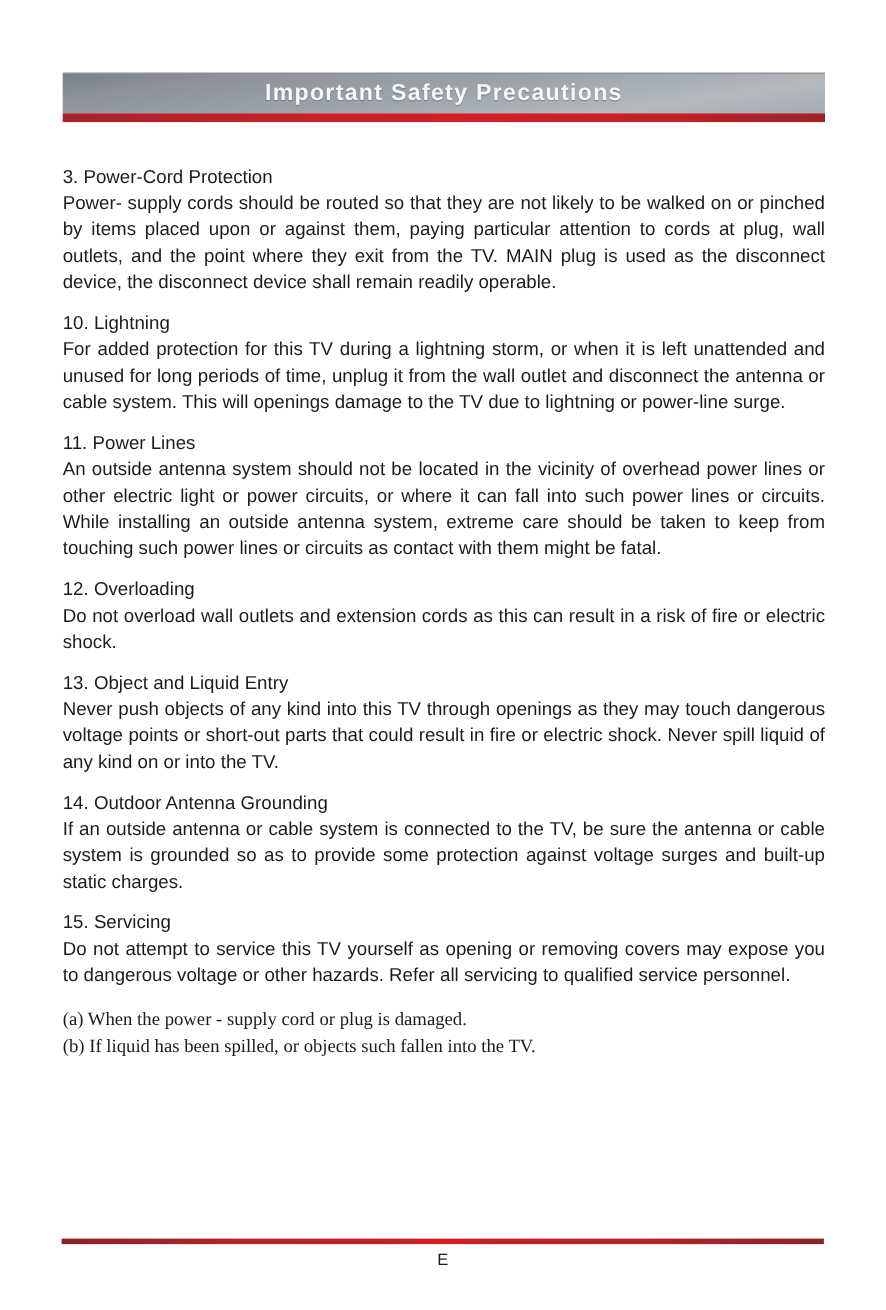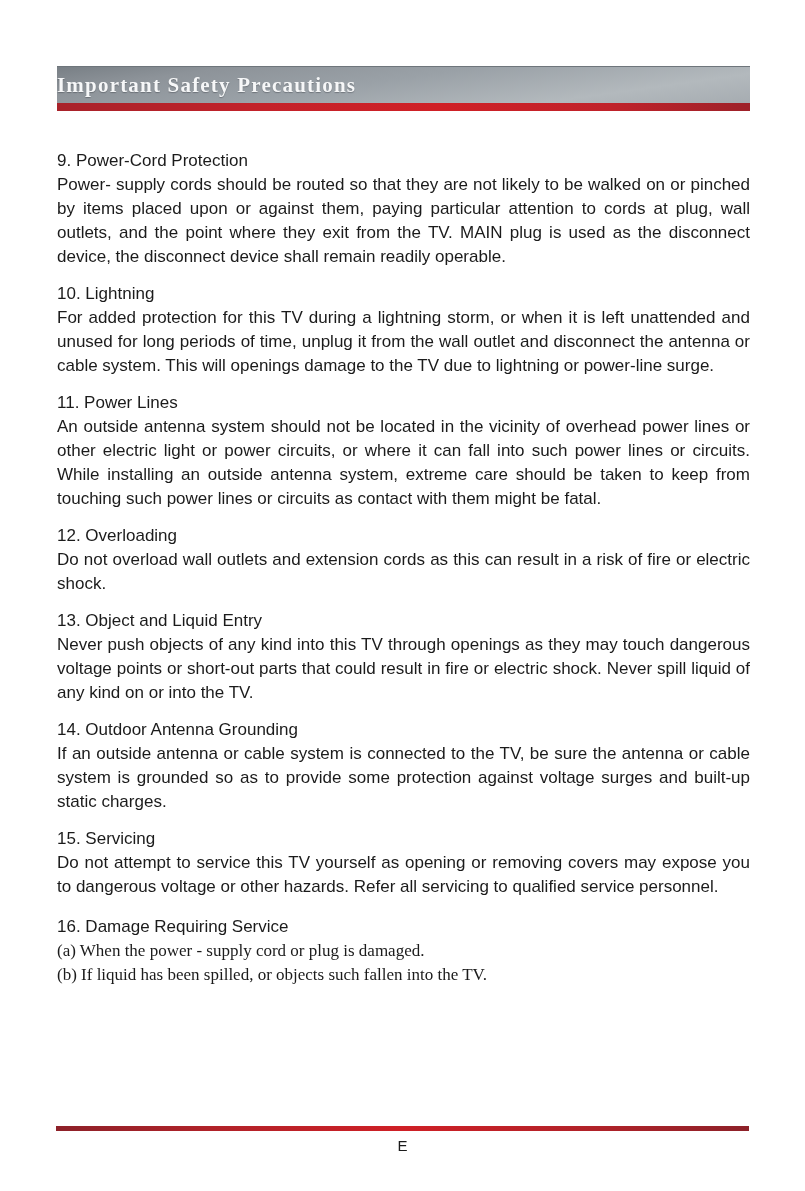--- a/index.html
+++ b/index.html
@@ -27,21 +27,21 @@
     height: 36px;
     background: linear-gradient(172deg,
       #787f85 0%,
       #8d9399 18%,
       #9aa1a7 45%,
       #b3b9bd 78%,
       #a6acb1 100%);
     border-top: 1px solid #6e757b;
     display: flex;
     align-items: center;
-    font-family: Liberation Serif, serif;
+    justify-content: center;
   }
   .banner h1 {
     margin: 0;
     font-size: 21px;
     font-weight: bold;
     color: #f6f7f8;
     letter-spacing: 1.2px;
     text-shadow: 0 1px 1px rgba(60,65,70,0.45);
   }
   .banner-redline {
@@ -117,21 +117,21 @@
   <header class="banner-wrap">
     <div class="banner">
       <h1>Important Safety Precautions</h1>
     </div>
     <div class="banner-redline"></div>
   </header>
 
   <main class="content">
 
     <section class="sec">
-      <div class="sec-heading">9. Power-Cord Protection</div>
+      <div class="sec-heading">3. Power-Cord Protection</div>
       <p class="sec-body">Power- supply cords should be routed so that they are not likely to be walked on or pinched by items placed upon or against them, paying particular attention to cords at plug, wall outlets, and the point where they exit from the TV. MAIN plug is used as the disconnect device, the disconnect device shall remain readily operable.</p>
     </section>
 
     <section class="sec">
       <div class="sec-heading">10. Lightning</div>
       <p class="sec-body">For added protection for this TV during a lightning storm, or when it is left unattended and unused for long periods of time, unplug it from the wall outlet and disconnect the antenna or cable system. This will openings damage to the TV due to lightning or power-line surge.</p>
     </section>
 
     <section class="sec">
       <div class="sec-heading">11. Power Lines</div>
@@ -152,21 +152,20 @@
       <div class="sec-heading">14. Outdoor Antenna Grounding</div>
       <p class="sec-body">If an outside antenna or cable system is connected to the TV, be sure the antenna or cable system is grounded so as to provide some protection against voltage surges and built-up static charges.</p>
     </section>
 
     <section class="sec">
       <div class="sec-heading">15. Servicing</div>
       <p class="sec-body">Do not attempt to service this TV yourself as opening or removing covers may expose you to dangerous voltage or other hazards. Refer all servicing to qualified service personnel.</p>
     </section>
 
     <section class="sec gap-before">
-      <div class="sec-heading">16. Damage Requiring Service</div>
       <div class="sec-list">
         <div class="sec-list-item">(a) When the power - supply cord or plug is damaged.</div>
         <div class="sec-list-item">(b) If liquid has been spilled, or objects such fallen into the TV.</div>
       </div>
     </section>
 
   </main>
 
   <footer>
     <div class="footer-redline"></div>

